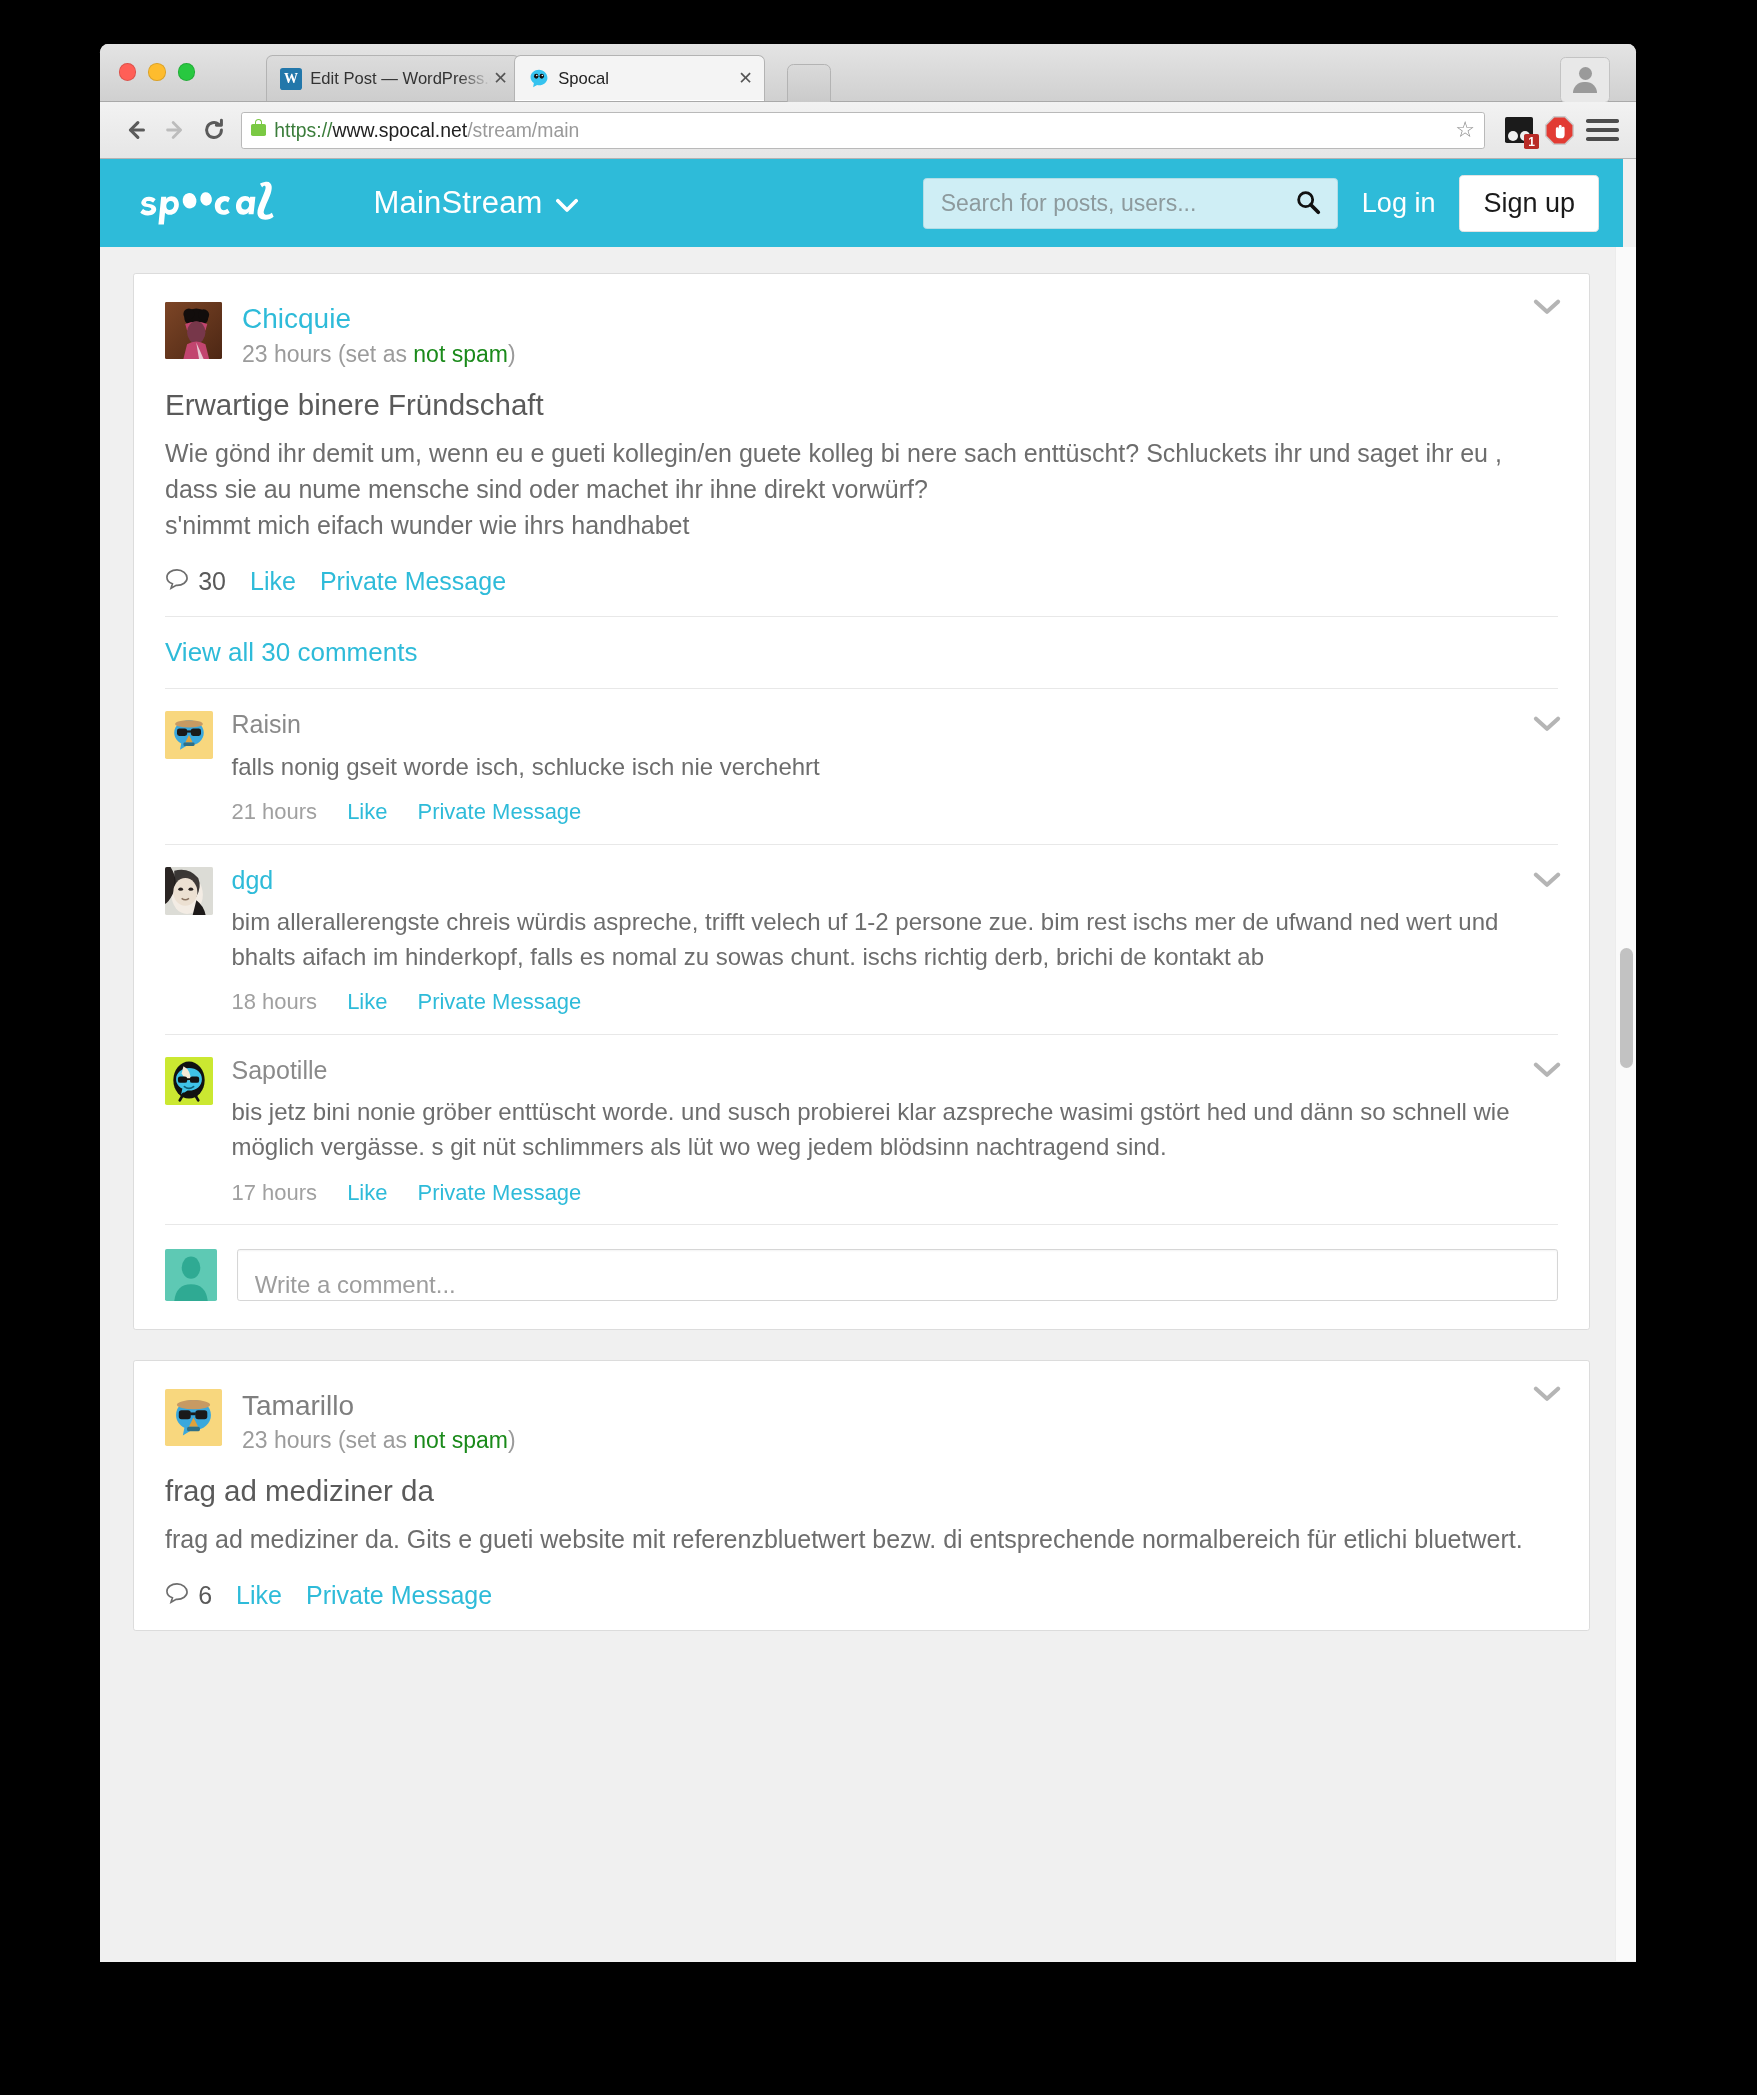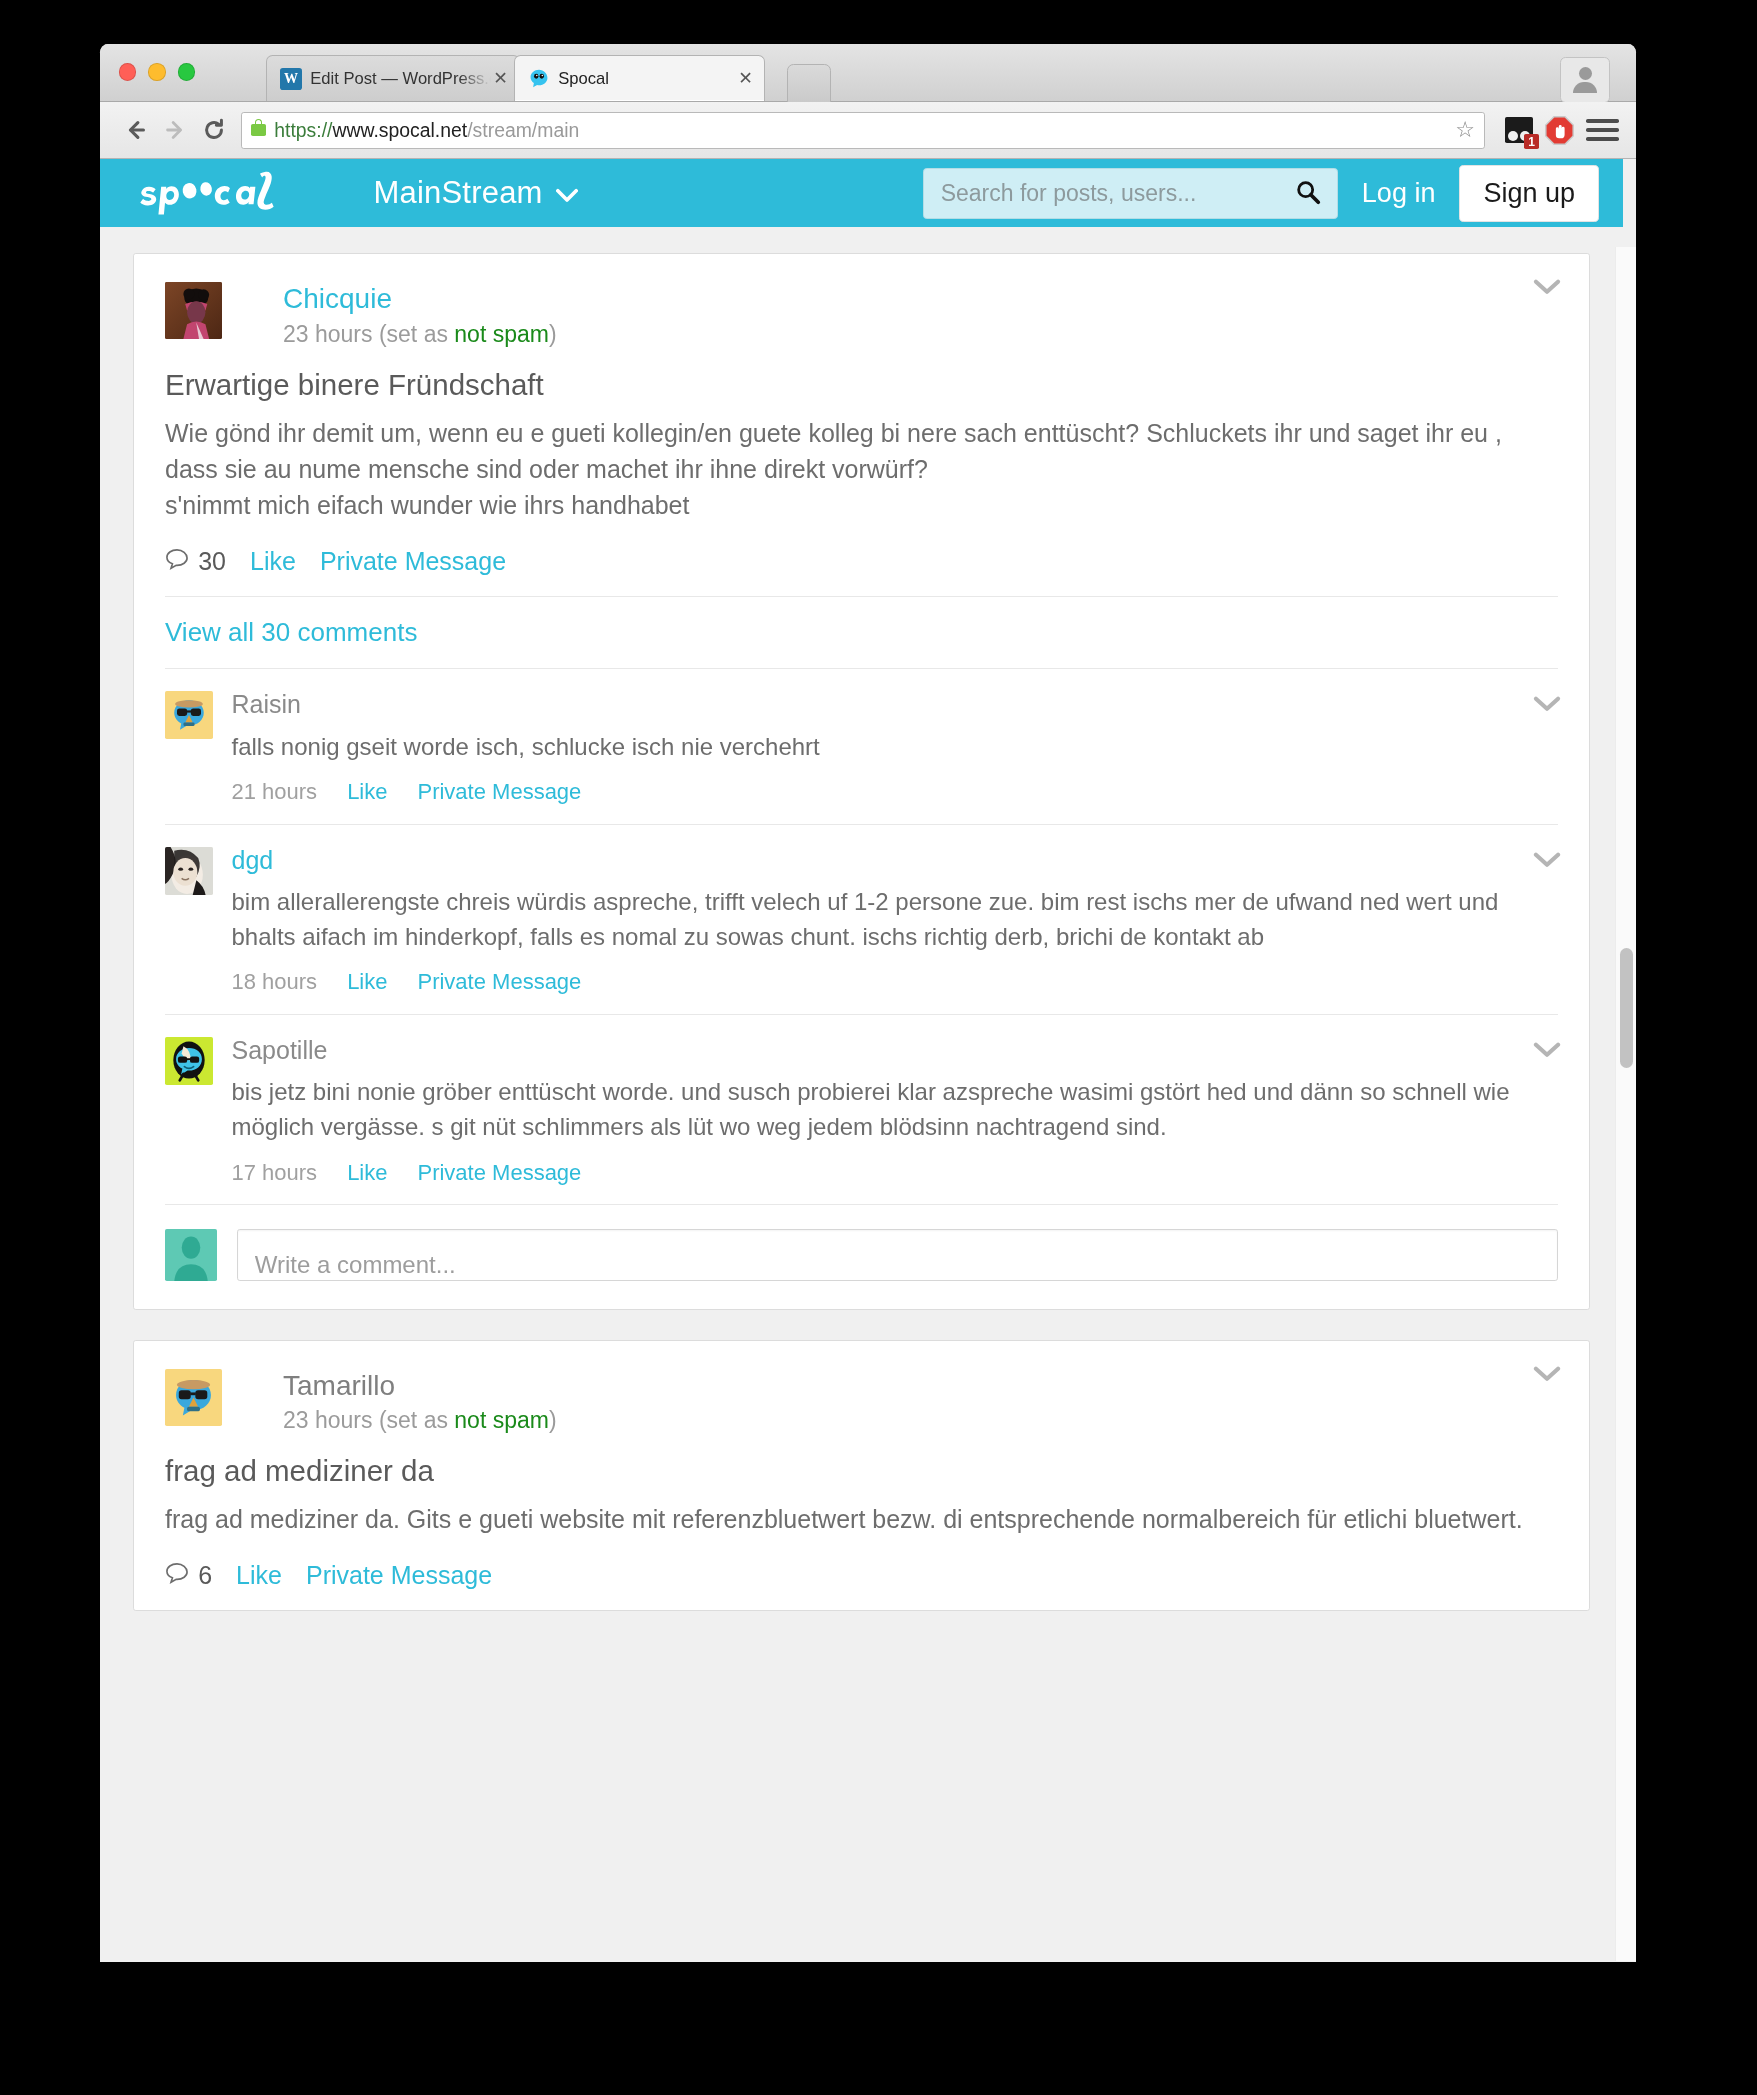--- a/index.html
+++ b/index.html
@@ -99,21 +99,21 @@
   .ext-sq{width:28px;height:26px;background:#1b1b1b;border-radius:1.8px;position:relative;overflow:hidden;filter:blur(0.4px);}
   .ext-sq:before,.ext-sq:after{content:"";position:absolute;bottom:1.8px;width:10px;height:10px;border-radius:50%;background:#f0f0f0;}
   .ext-sq:before{left:2.8px;}.ext-sq:after{right:2.8px;}
   .hamburger{width:33px;margin-left:9.2px;display:flex;flex-direction:column;gap:4.6px;}
   .hamburger i{display:block;height:4.6px;background:#4c4c4c;border-radius:1.8px;}
 
   
   .viewport{position:absolute;left:0;top:115px;width:1536px;height:1802px;background:#f0f0f0;overflow:hidden;}
 
   .appheader{
-    height:68px;background:#2ebbd9;display:flex;align-items:center;padding:0 0 0 29.5px;box-sizing:border-box;
+    height:88px;background:#2ebbd9;display:flex;align-items:center;padding:0 0 0 29.5px;box-sizing:border-box;
     width:1523px;
   }
   .logo{width:220px;height:55px;flex:0 0 220px;}
   .brandname{margin-left:24px;color:#fff;font-size:31px;display:flex;align-items:center;gap:13px;letter-spacing:0.2px;}
   .chev-white{display:block;}
   .searchwrap{margin-left:auto;display:flex;align-items:center;gap:24px;padding-right:24px;}
   .searchbox{
     width:415px;height:51px;background:#cfeef5;border:0.9px solid #b3dde6;border-radius:3.7px;
     display:flex;align-items:center;padding:0 14.8px;box-sizing:border-box;
   }
@@ -127,21 +127,21 @@
   .signup{
     background:#fff;color:#1a1a1a;font-size:27px;padding:12px 23px;border-radius:4.6px;white-space:nowrap;
     border:0.9px solid #e3e3e3;
     text-align:right;
   }
 
   
   .feed{padding:26px 33px 0 33px;box-sizing:border-box;width:1523px;}
   .card{background:#fff;border:0.9px solid #dcdcdc;border-radius:2.8px;margin-bottom:29.5px;}
 
-  .posthead{display:flex;padding:28px 31px 0 31px;position:relative;gap:41px;}
+  .posthead{display:flex;padding:28px 31px 0 31px;position:relative;}
   .avatar{width:57px;height:57px;flex:0 0 57px;margin-right:20px;border-radius:1.8px;overflow:hidden;}
   .posthead .meta{padding-top:0.9px;}
   .author{font-size:28px;color:#2ebbd9;line-height:1.15;}
   .author.gray{color:#7f7f7f;}
   .submeta{font-size:23px;color:#9b9b9b;margin-top:5.5px;}
   .submeta .notspam{color:#1a8a1a;}
   .caret{
     position:absolute;right:28px;top:24px;color:#b0b0b0;
   }
 

